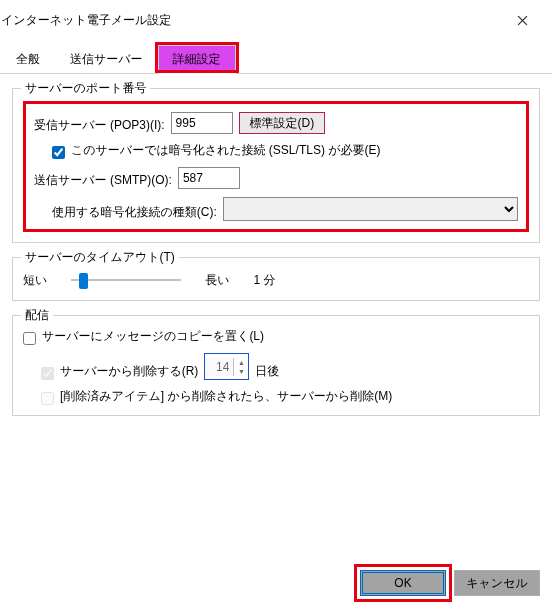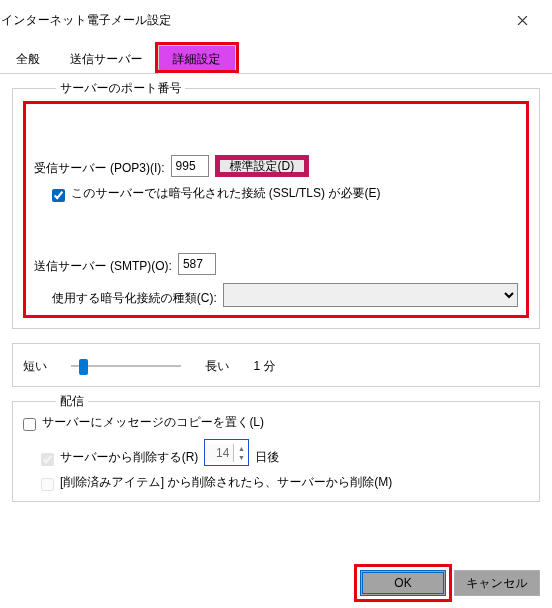--- a/index.html
+++ b/index.html
@@ -65,45 +65,44 @@
     position: relative;
     margin-bottom: 14px;
   }
   .groupbox-title {
     position: absolute;
     top: -9px;
     left: 8px;
     background: #fff;
     padding: 0 4px;
     color: #000;
-    margin-left: 35px;
   }
   .highlight-box {
     border: 3px solid #e60012;
     padding: 8px;
   }
   .row {
     display: flex;
     align-items: flex-end;
     margin-bottom: 8px;
     gap: 6px;
   }
   .row:last-child { margin-bottom: 0; }
   .indent { padding-left: 18px; }
   label { color: #000; }
   input[type="text"] {
     border: 1px solid #888;
     padding: 2px 4px;
     font-size: 12px;
     height: 22px;
   }
-  .port { width: 38px; margin-top: 43px; }
+  .port { width: 62px; }
   .btn {
     background: #e9e9e9;
-    border: 5px solid #be185d;
+    border: 1px solid #be185d;
     padding: 3px 10px;
     font-size: 12px;
     height: 22px;
     display: inline-flex;
     align-items: center;
   }
   select {
     border: 1px solid #888;
     height: 22px;
     font-size: 12px;
@@ -249,20 +248,21 @@
       <div class="row indent">
         <label>使用する暗号化接続の種類(C):</label>
         <select class="encsel">
           <option>自動</option>
         </select>
       </div>
     </div>
   </div>
 
   <div class="groupbox">
+    <span class="groupbox-title">サーバーのタイムアウト(T)</span>
     <div class="timeout-body">
       <span>短い</span>
       <div class="slider-wrap">
         <div class="slider-track"></div>
         <div class="slider-thumb"></div>
       </div>
       <span>長い</span>
       <span>1 分</span>
     </div>
   </div>

